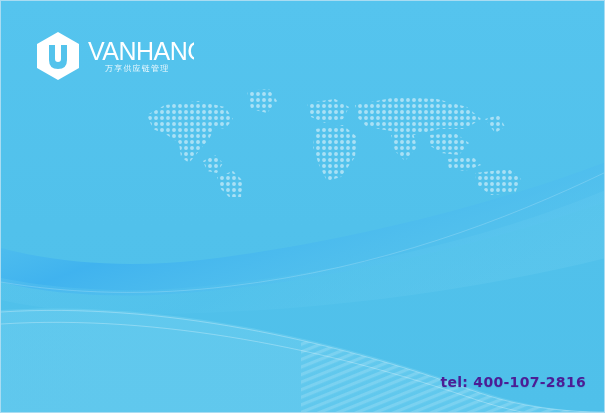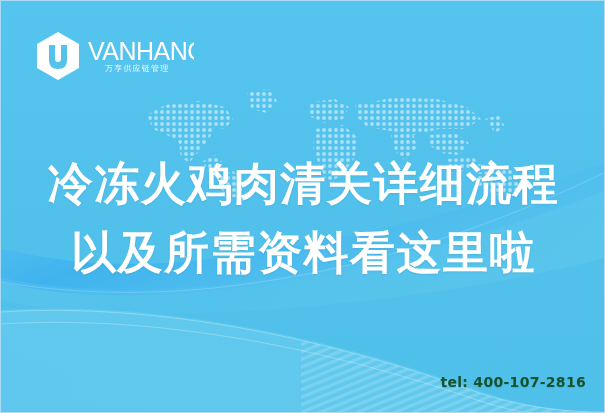--- a/index.html
+++ b/index.html
@@ -75,21 +75,21 @@
     letter-spacing: 1.5px;
     text-shadow: 0 1px 2px rgba(30,120,170,0.18);
     font-family: "DejaVu Sans", "Liberation Sans", sans-serif;
   }
   #headline .hl-line { display: block; white-space: nowrap; }
   
   #phone {
     position: absolute;
     right: 18px;
     bottom: 22px;
-    color: #14532d;
+    color: #4c1d95;
     font-size: 14px;
     font-weight: bold;
     letter-spacing: 0.3px;
     font-family: "DejaVu Sans", "Liberation Sans", sans-serif;
     text-shadow: 0 1px 1px rgba(40,130,180,0.25);
   }
 </style>
 </head>
 <body>
 
@@ -180,20 +180,16 @@
       <path d="M14,14 L20,14 L20,28 Q20,31 23,31 Q26,31 26,28 L26,14 L32,14 L32,29 Q32,38 23,38 Q14,38 14,29 Z" fill="#53c3ec"></path>
     </svg>
     <div id="logo-word">
       <svg width="106" height="44" viewBox="0 0 106 44" aria-hidden="true">
         <text x="0" y="26" font-family="&quot;Liberation Sans&quot;, sans-serif" font-size="25" font-weight="400" letter-spacing="-0.5" fill="#ffffff">VANHANG</text>
         <text x="17" y="37" font-family="&quot;DejaVu Sans&quot;, sans-serif" font-size="8" letter-spacing="1.2" fill="#ffffff" fill-opacity="0.92">万享供应链管理</text>
       </svg>
     </div>
   </div>
 
-  <div id="headline">
-    <span class="hl-line">冷冻火鸡肉清关详细流程</span>
-    <span class="hl-line">以及所需资料看这里啦</span>
-  </div>
 
   <div id="phone">tel: 400-107-2816</div>
 
 </div>
 
 </body></html>

